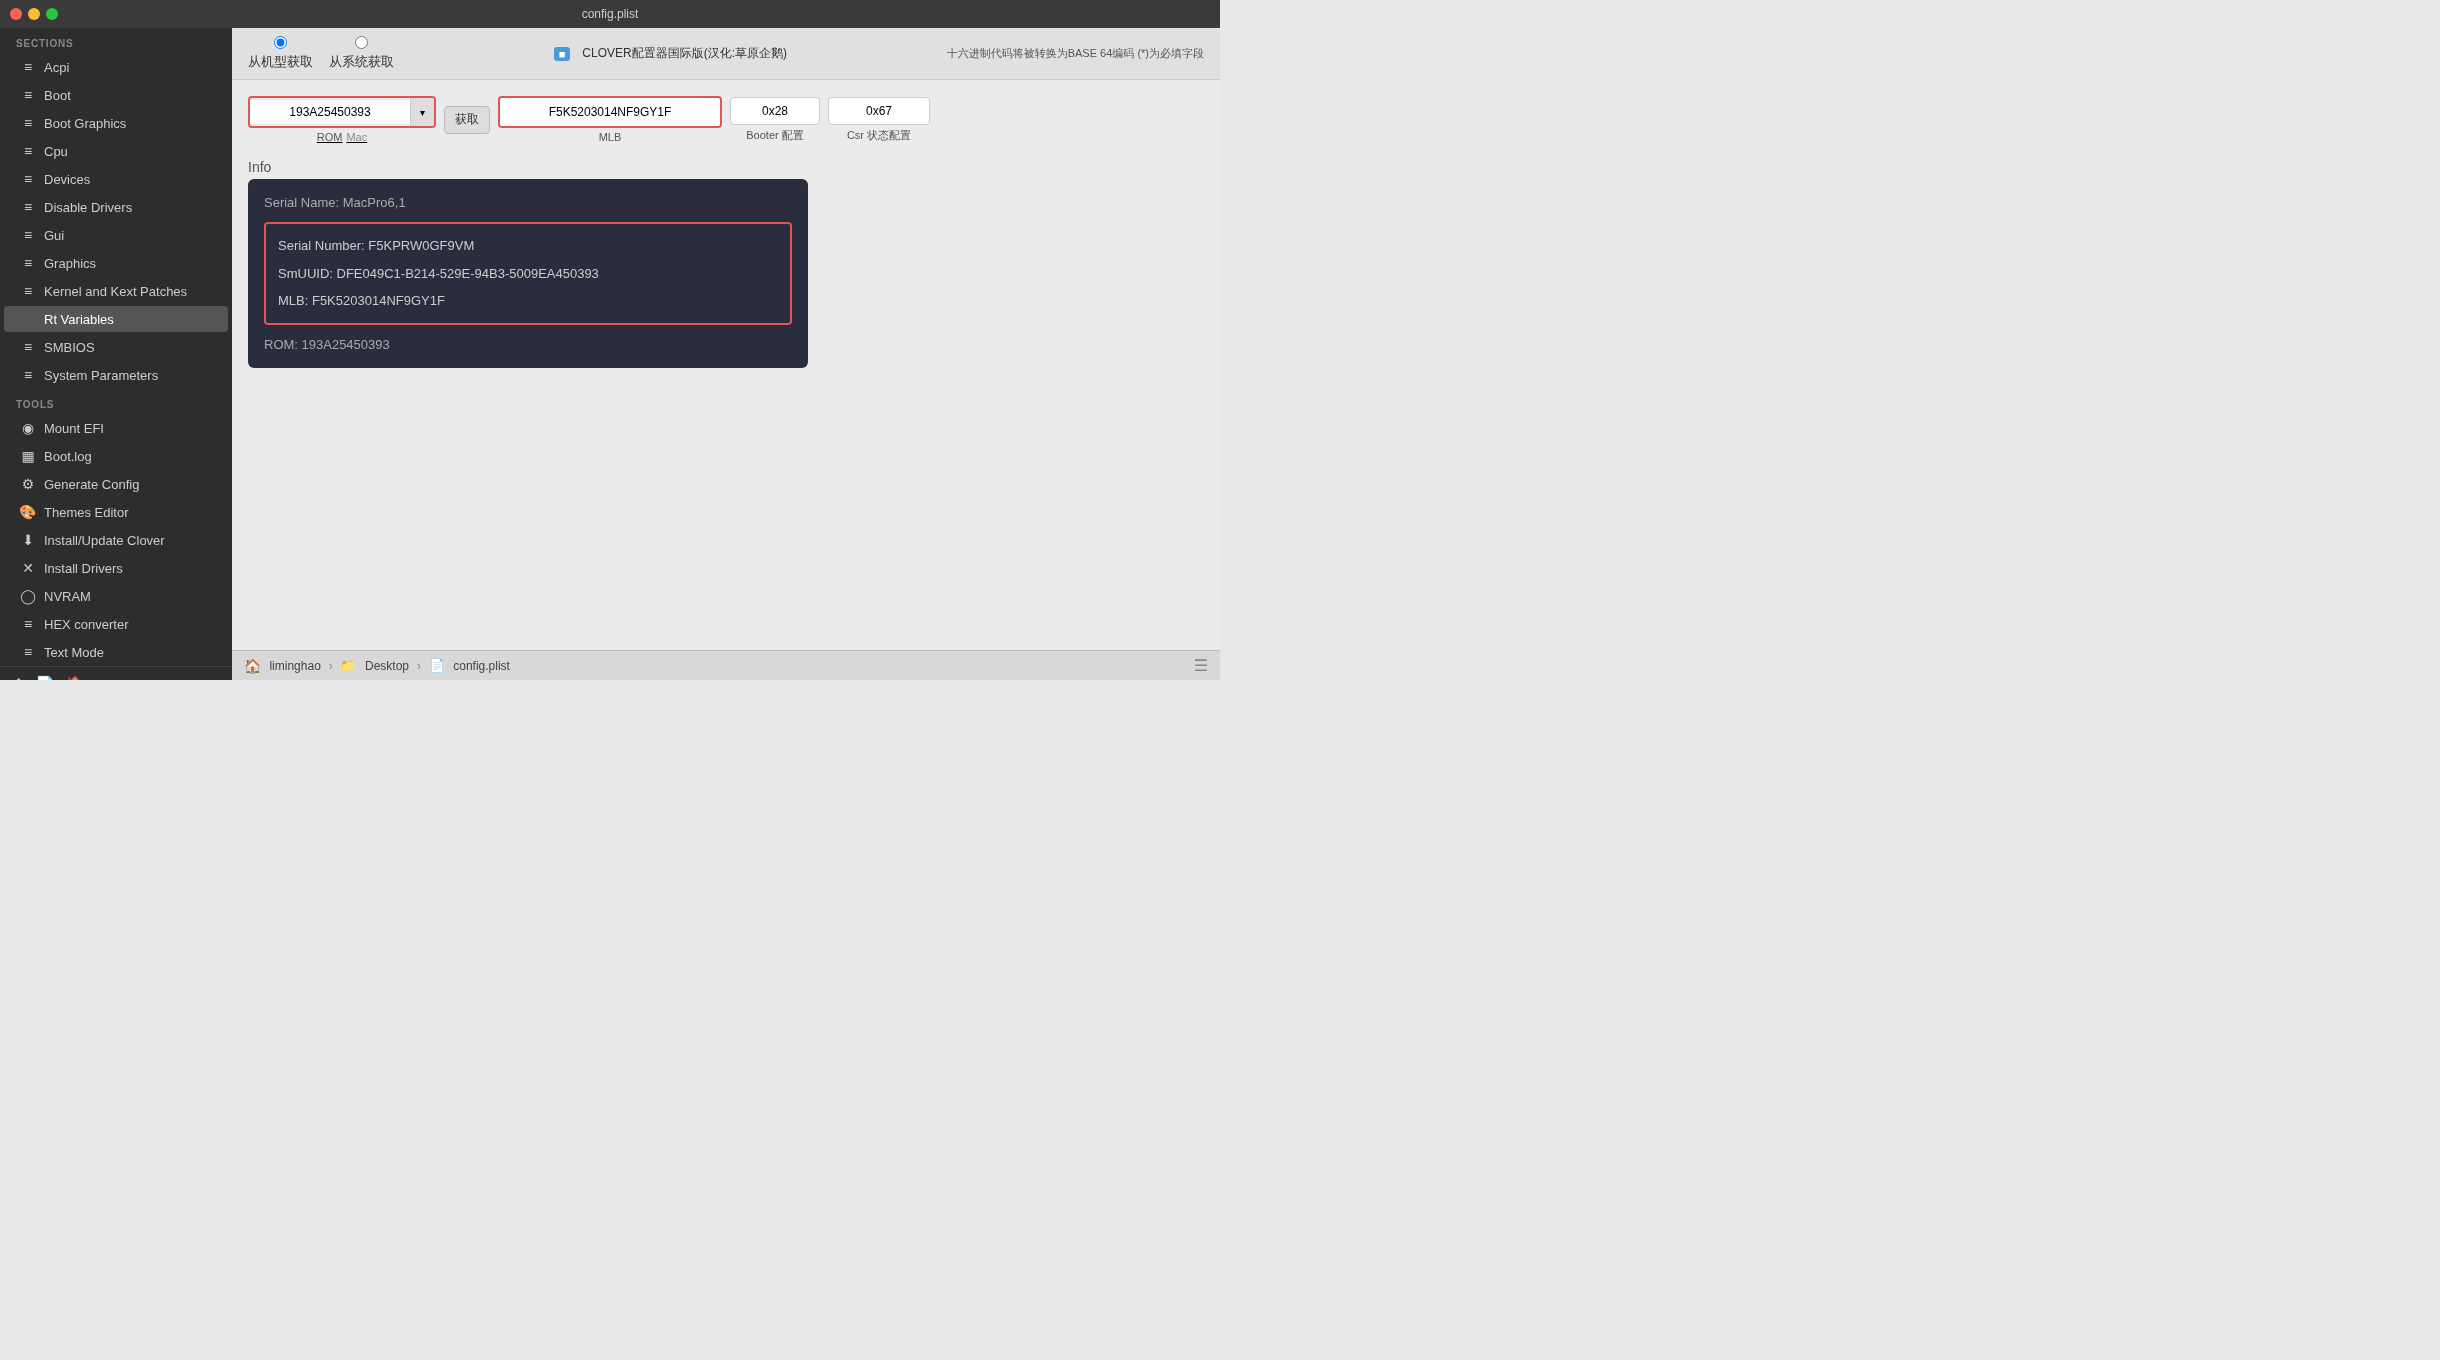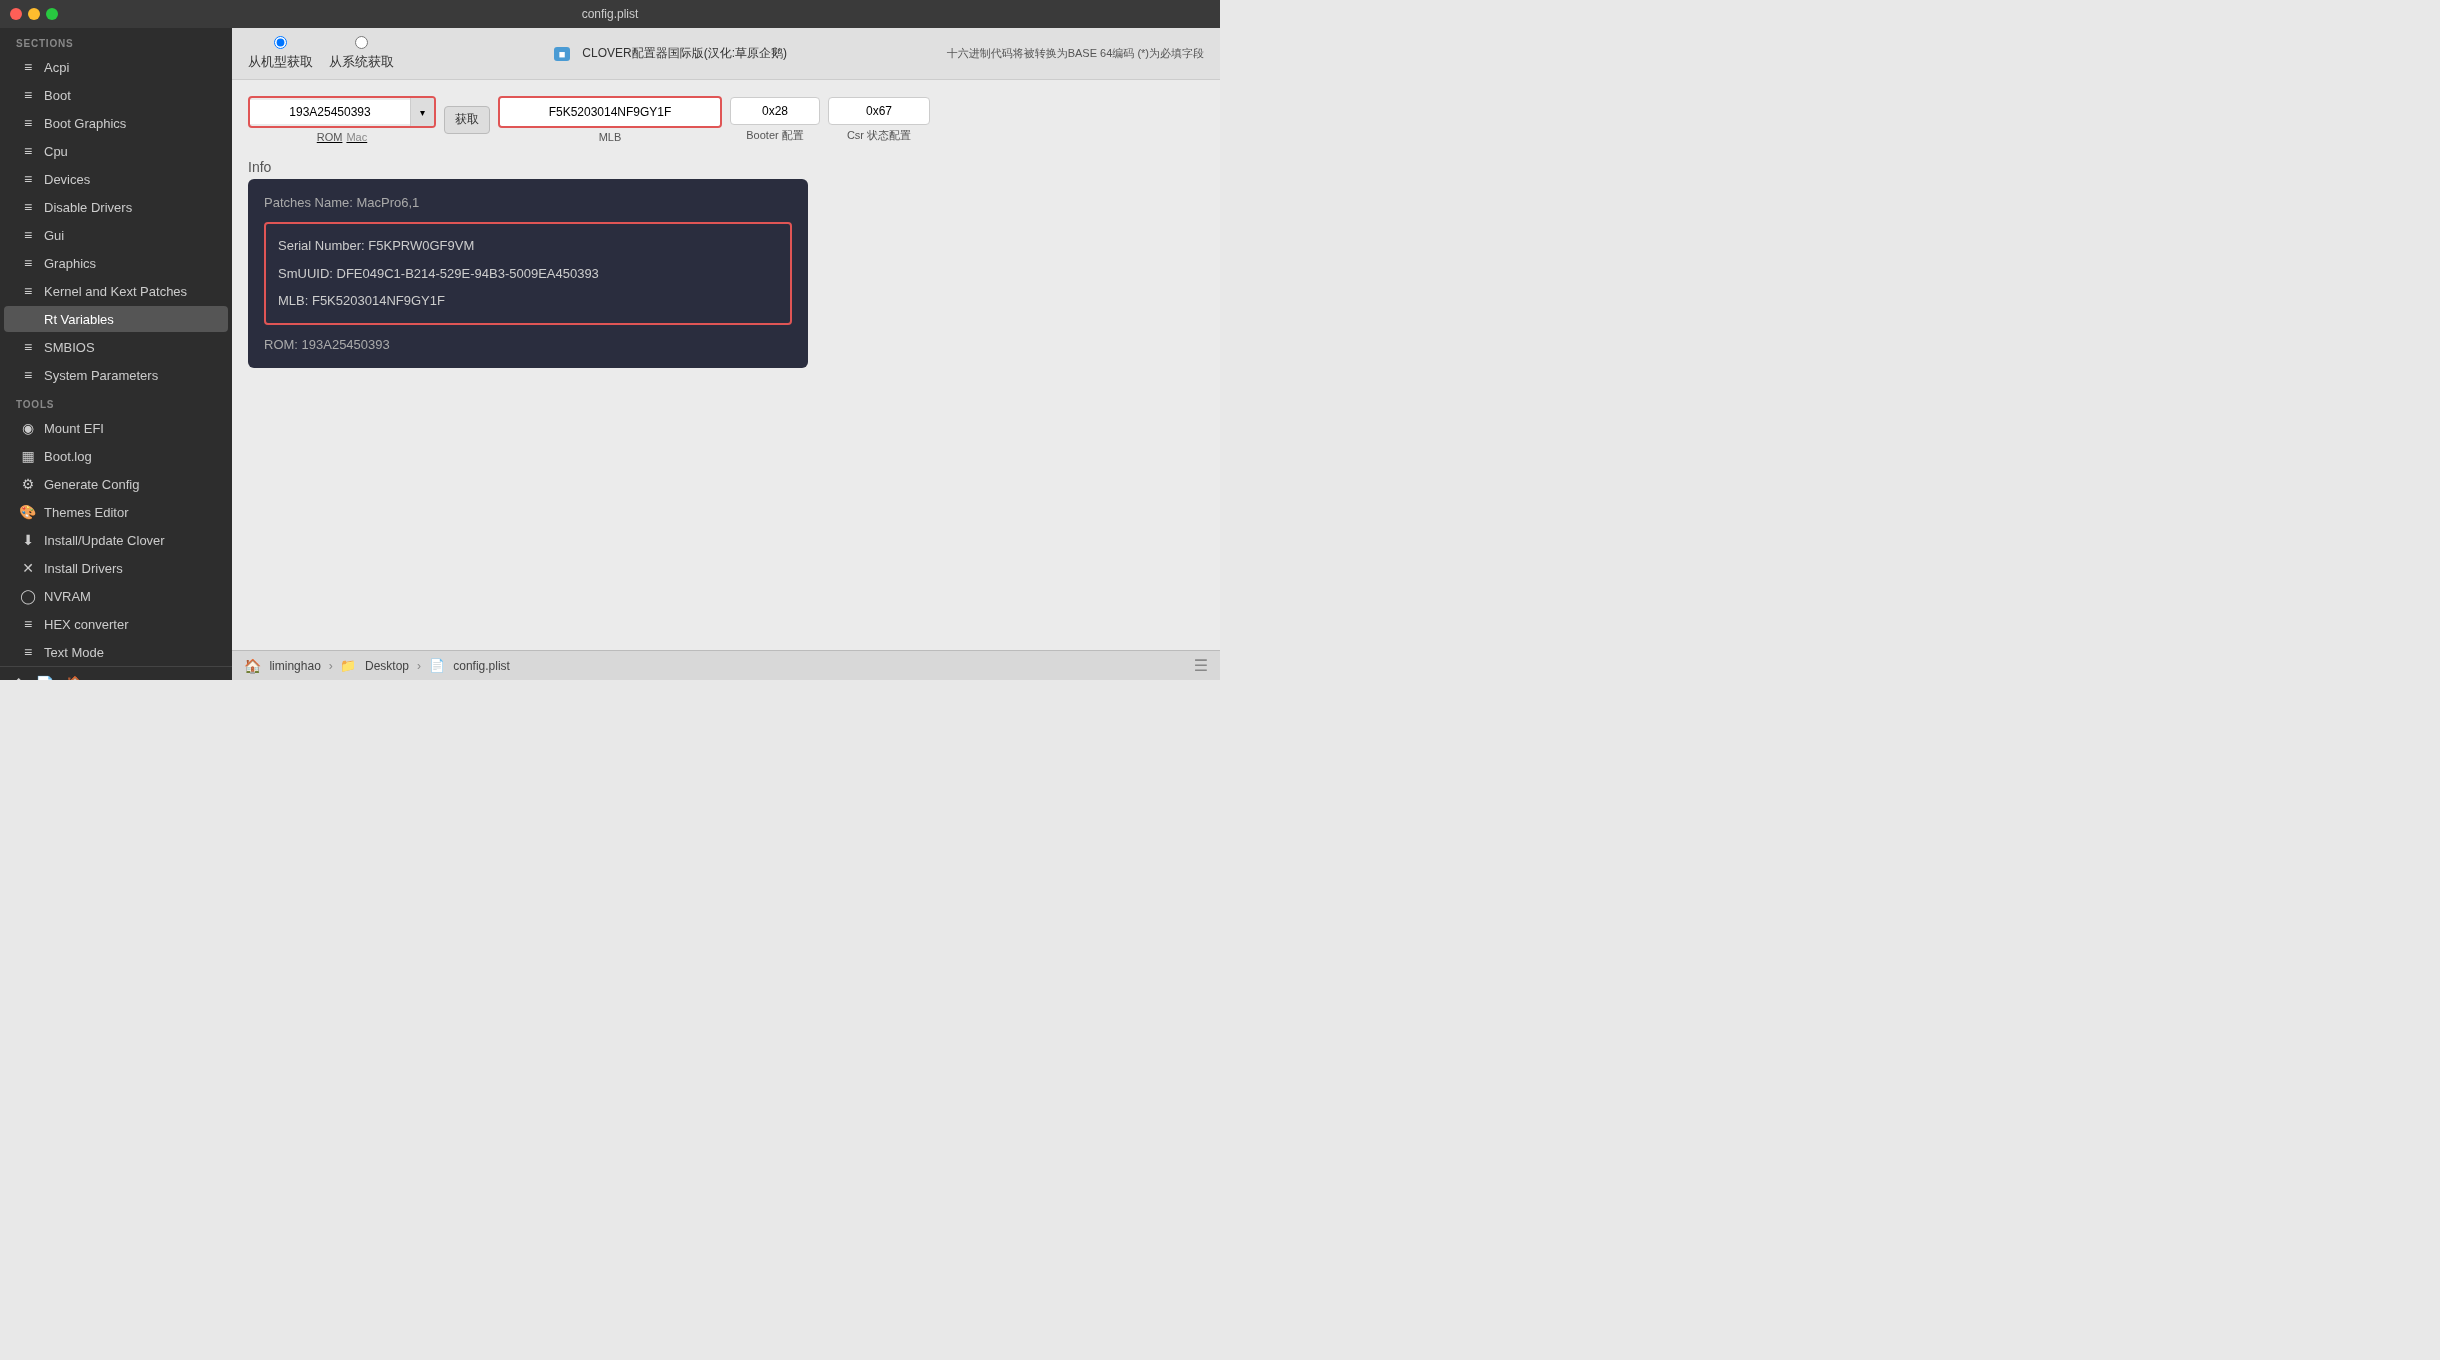--- a/index.html
+++ b/index.html
@@ -507,21 +507,21 @@
         <div class="field-group">
           <input class="regular-input" type="text" style="width: 102px;" value="0x67">
           <span class="field-label">Csr 状态配置</span>
         </div>
 
       </div>
 
       <div class="info-section">
         <div class="info-label">Info</div>
         <div class="info-box">
-          <div class="info-product">Patches Name: MacPro6,1</div>
+          <div class="info-product">Serial Name: MacPro6,1</div>
           <div class="info-highlighted">
             <div class="info-line">Serial Number: F5KPRW0GF9VM</div>
             <div class="info-line">SmUUID: DFE049C1-B214-529E-94B3-5009EA450393</div>
             <div class="info-line">MLB: F5K5203014NF9GY1F</div>
           </div>
           <div class="info-rom">ROM: 193A25450393</div>
         </div>
       </div>
 
     </div>

